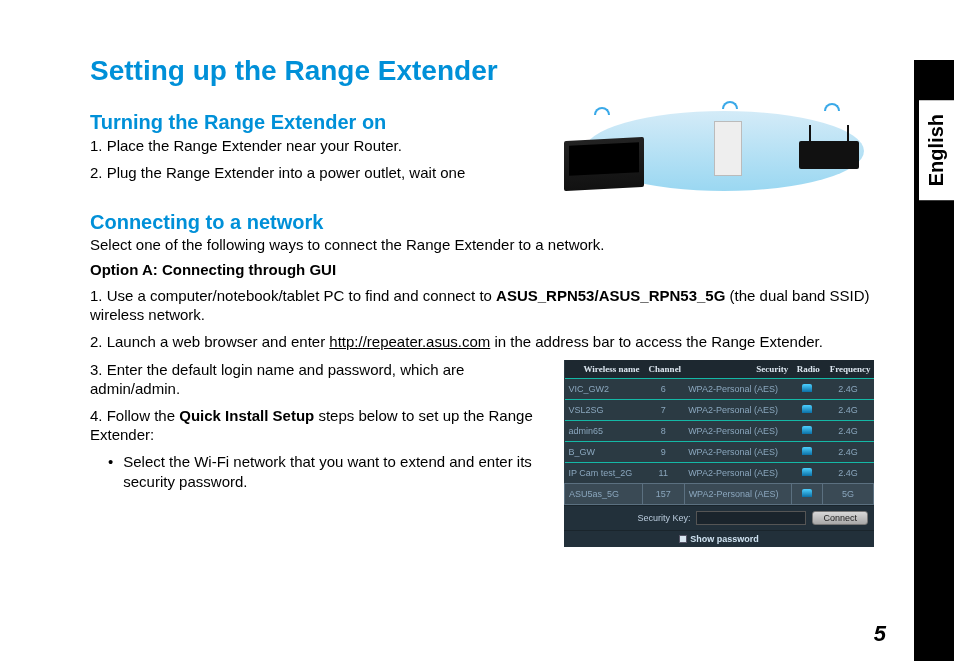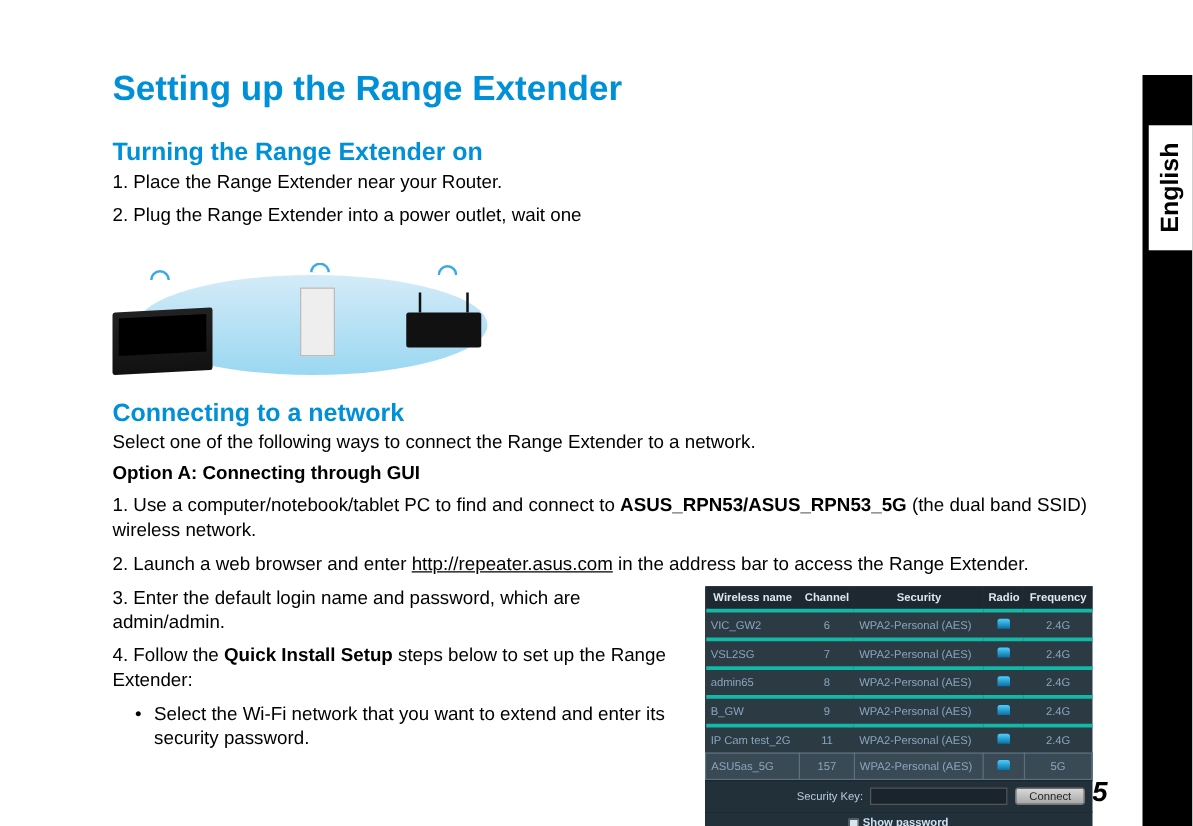--- a/index.html
+++ b/index.html
@@ -48,21 +48,20 @@
     color: #0090d8;
     font-size: 20px;
     font-weight: 700;
     margin-bottom: 2px;
     margin-top: 10px;
   }
   .intro-row {
     display: flex;
     gap: 20px;
     align-items: flex-start;
-    flex-direction: column;
   }
   .intro-text { flex: 1; }
   .illustration {
     width: 310px;
     height: 100px;
     position: relative;
     flex-shrink: 0;
   }
   .ellipse {
     position: absolute;
@@ -118,25 +117,26 @@
     font-size: 9px;
     background: #2b3a43;
     color: #97afc5;
   }
   table.wifi th {
     background: #1d2830;
     color: #dde7f0;
     font-size: 9px;
     font-weight: 700;
     padding: 4px 3px;
-    text-align: center;
+    text-align: right;
+    font-family: Liberation Serif, serif;
   }
   table.wifi td {
     padding: 5px 4px;
-    border-top: 3px solid #14b8a6;
+    border-top: 1px solid #14b8a6;
     text-align: left;
     font-size: 9px;
     color: #8aa6bd;
   }
   table.wifi td.c { text-align: center; }
   .radio-ic {
     display: inline-block;
     width: 10px; height: 8px;
     border-radius: 2px 2px 0 0;
     background: linear-gradient(#4cd0ff,#0b6fa5);

